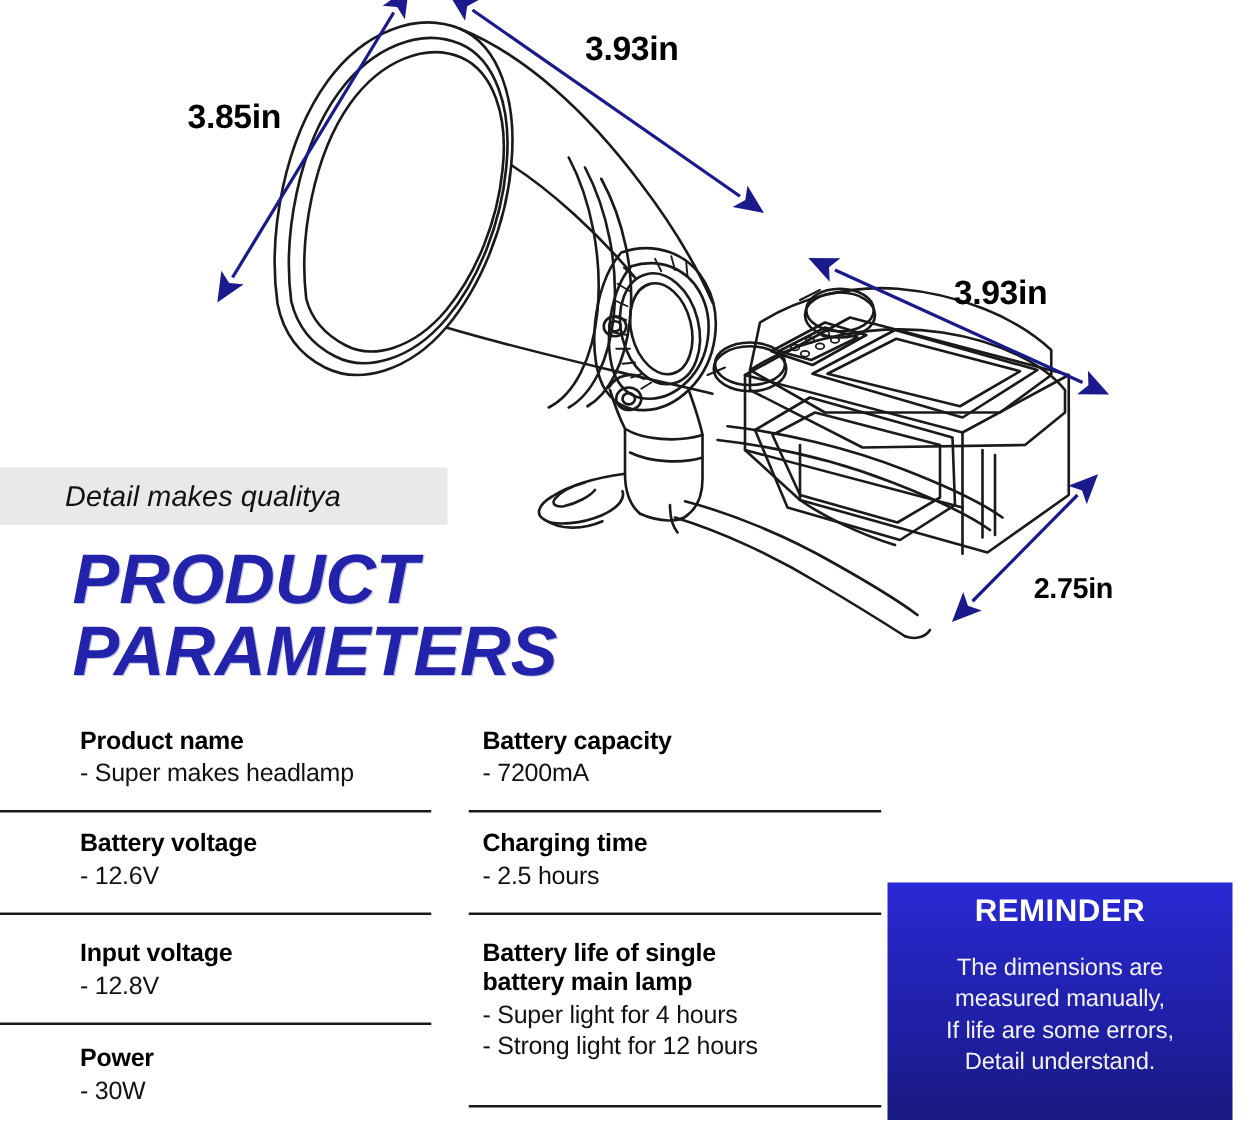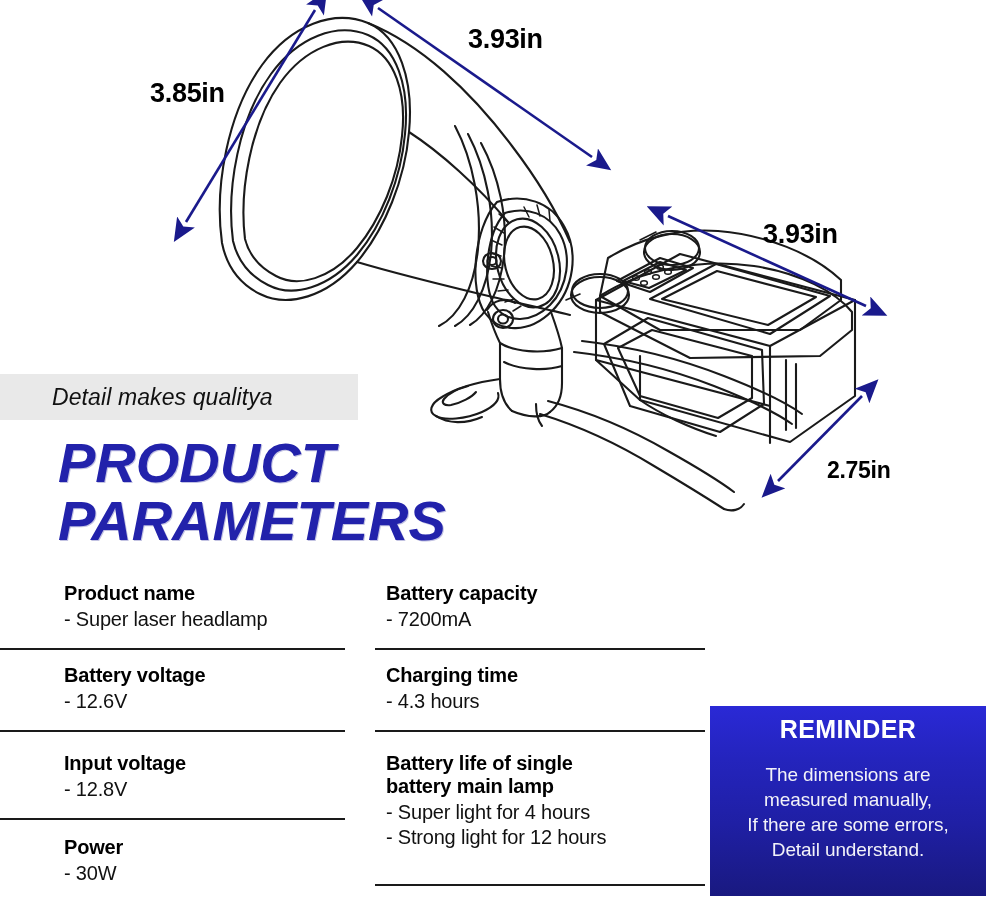--- a/index.html
+++ b/index.html
@@ -332,21 +332,21 @@
   <span class="t-line t-line2">PARAMETERS</span>
 </h1>
 
 <div id="spec-table">
 
   <div class="spec-column" id="spec-column-left">
 
     <div class="spec-row" id="spec-row-product-name">
       <div class="spec-row-inner">
         <div class="spec-label">Product name</div>
-        <div class="spec-value">- Super laser headlamp</div>
+        <div class="spec-value">- Super makes headlamp</div>
       </div>
     </div>
     <div class="spec-divider" id="spec-divider-left-1"></div>
 
     <div class="spec-row" id="spec-row-battery-voltage">
       <div class="spec-row-inner">
         <div class="spec-label">Battery voltage</div>
         <div class="spec-value">- 12.6V</div>
       </div>
     </div>
@@ -374,21 +374,21 @@
       <div class="spec-row-inner">
         <div class="spec-label">Battery capacity</div>
         <div class="spec-value">- 7200mA</div>
       </div>
     </div>
     <div class="spec-divider" id="spec-divider-right-1"></div>
 
     <div class="spec-row" id="spec-row-charging-time">
       <div class="spec-row-inner">
         <div class="spec-label">Charging time</div>
-        <div class="spec-value">- 4.3 hours</div>
+        <div class="spec-value">- 2.5 hours</div>
       </div>
     </div>
     <div class="spec-divider" id="spec-divider-right-2"></div>
 
     <div class="spec-row" id="spec-row-battery-life">
       <div class="spec-row-inner">
         <div class="spec-label">Battery life of single</div>
         <div class="spec-label">battery main lamp</div>
         <div class="spec-value-list">
           <div class="spec-value">- Super light for 4 hours</div>
@@ -397,15 +397,15 @@
       </div>
     </div>
     <div class="spec-divider" id="spec-divider-right-3"></div>
   </div>
 </div>
 
 <div id="reminder-box">
   <div id="reminder-title">REMINDER</div>
   <div class="reminder-line">The dimensions are</div>
   <div class="reminder-line">measured manually,</div>
-  <div class="reminder-line">If there are some errors,</div>
+  <div class="reminder-line">If life are some errors,</div>
   <div class="reminder-line">Detail understand.</div>
 </div>
 
 </body></html>

